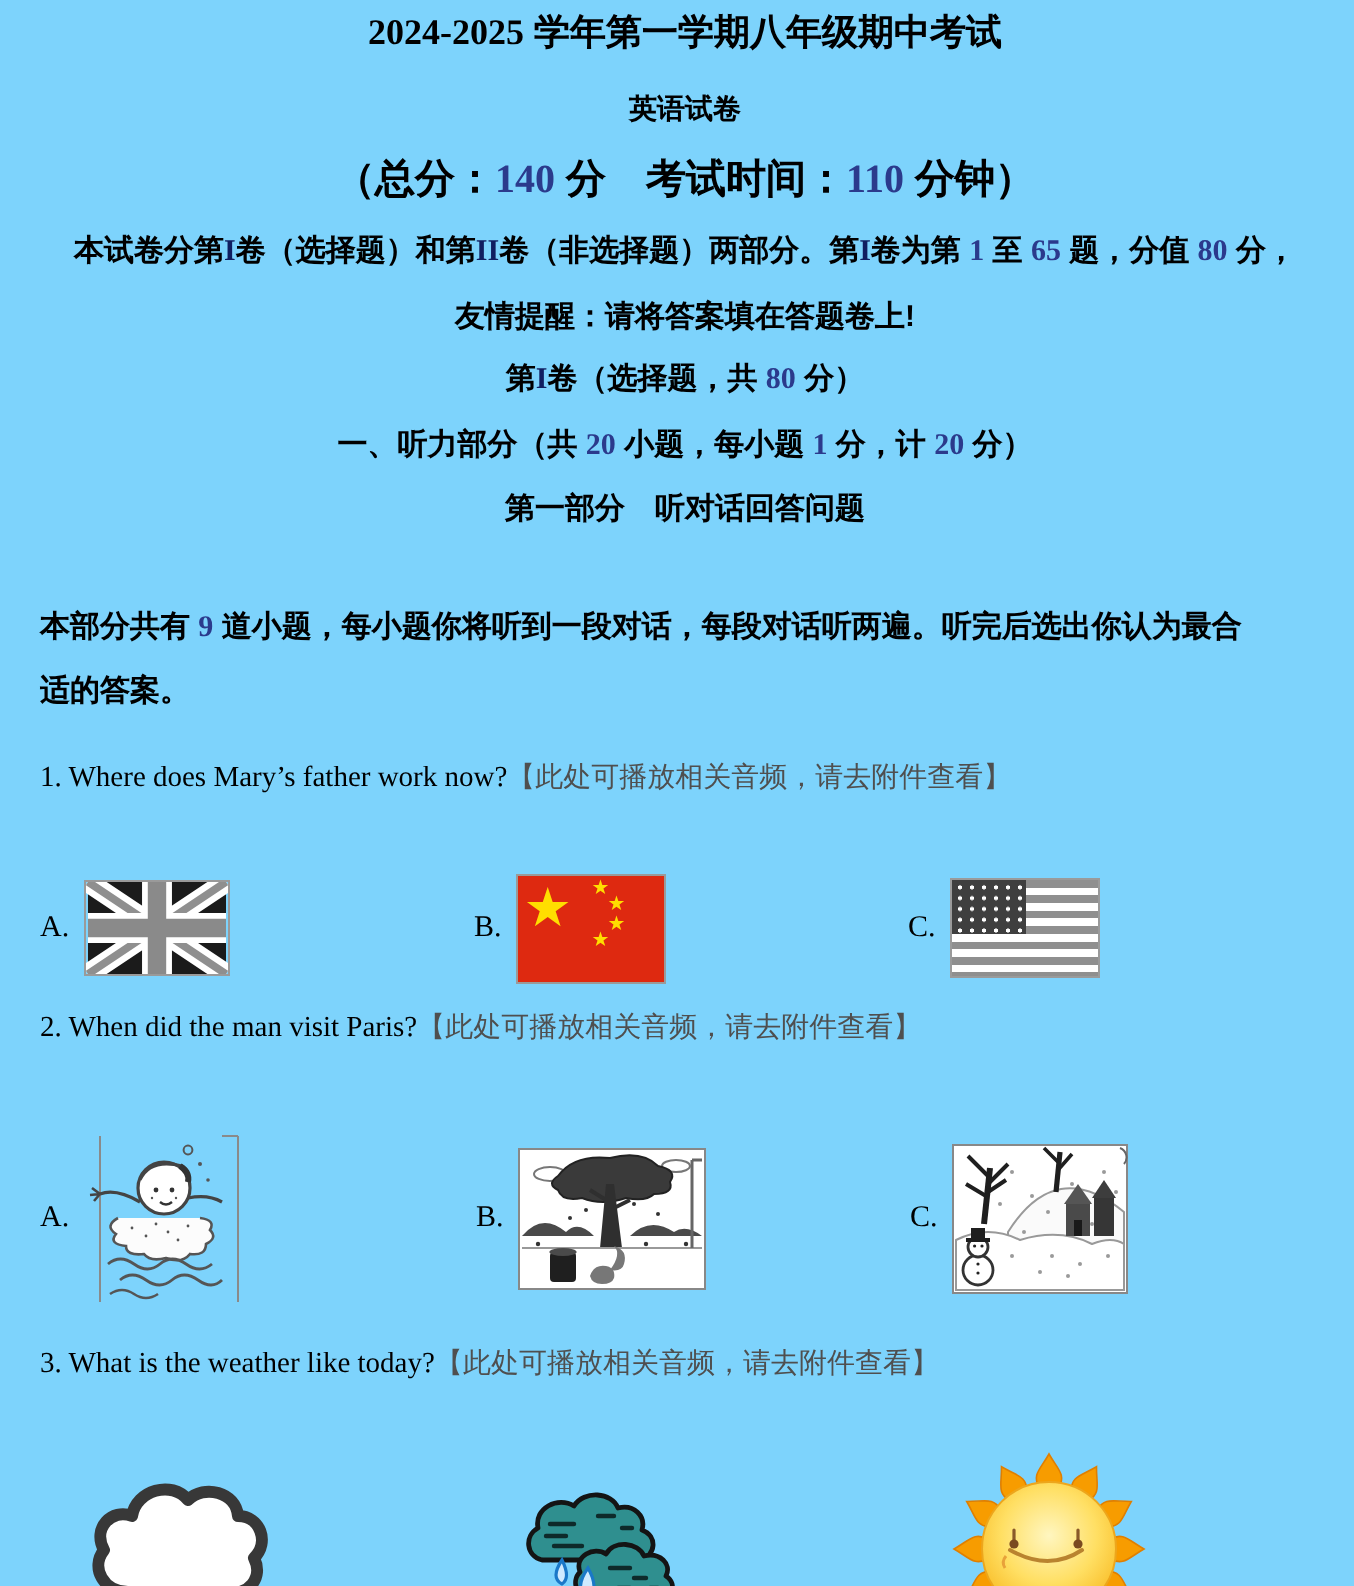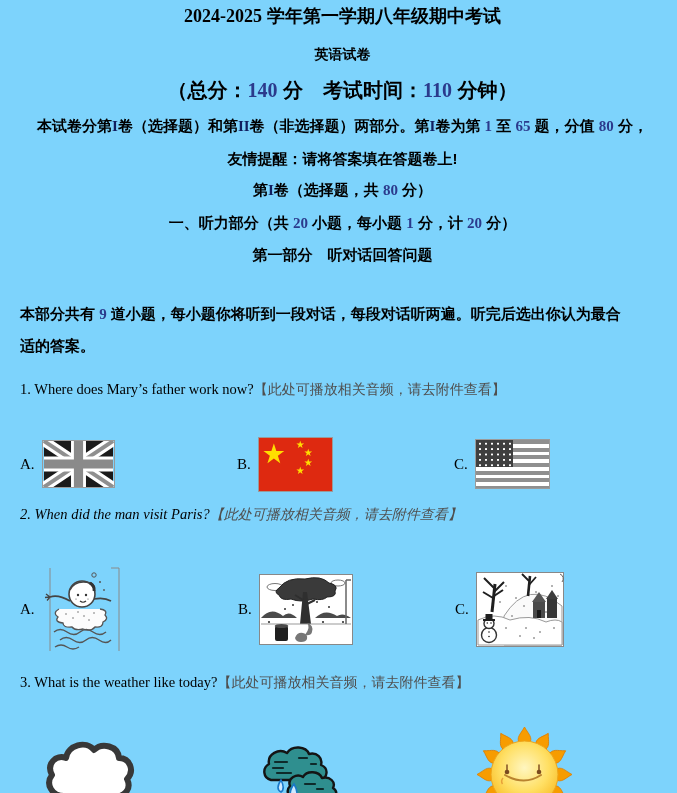--- a/index.html
+++ b/index.html
@@ -20,21 +20,21 @@
   .block6 .ln { font-size:15px; font-weight:700; line-height:31.5px; white-space:nowrap;text-align:center; }
   .instr { margin-top:27px; }
   .instr .ln { font-size:15px; font-weight:700; line-height:31.5px; white-space:nowrap; }
 
   .num { font-family:"Liberation Serif", serif; color:#2b3a8c; }
   .rom { font-family:"Liberation Serif", serif; color:#101e60; }
 
   .q-line { font-family:"Liberation Serif", serif; font-size:14.5px; line-height:18px; white-space:nowrap; }
   .q-line .audio { color:#4f4f4f; font-size:14px; }
   #q1 { margin-top:18px; }
-  #q2 { margin-top:13px;font-style:italic; }
+  #q2 { margin-top:13px; }
   #q3 { margin-top:19px; }
 
   
   .opt-row { position:relative; }
   .row-flags { height:55px; margin-top:38px; }
   .row-scenes { height:88px; margin-top:42px; }
   .row-weather { height:70px; margin-top:34px; }
   .opt { position:absolute; top:0; height:100%; display:flex; align-items:center; }
   .opt .opt-label { font-family:"Liberation Serif", serif; font-size:15px; margin-right:7px; }
   .o-a { left:0; } .o-b { left:217px; } .o-c { left:434px; }

